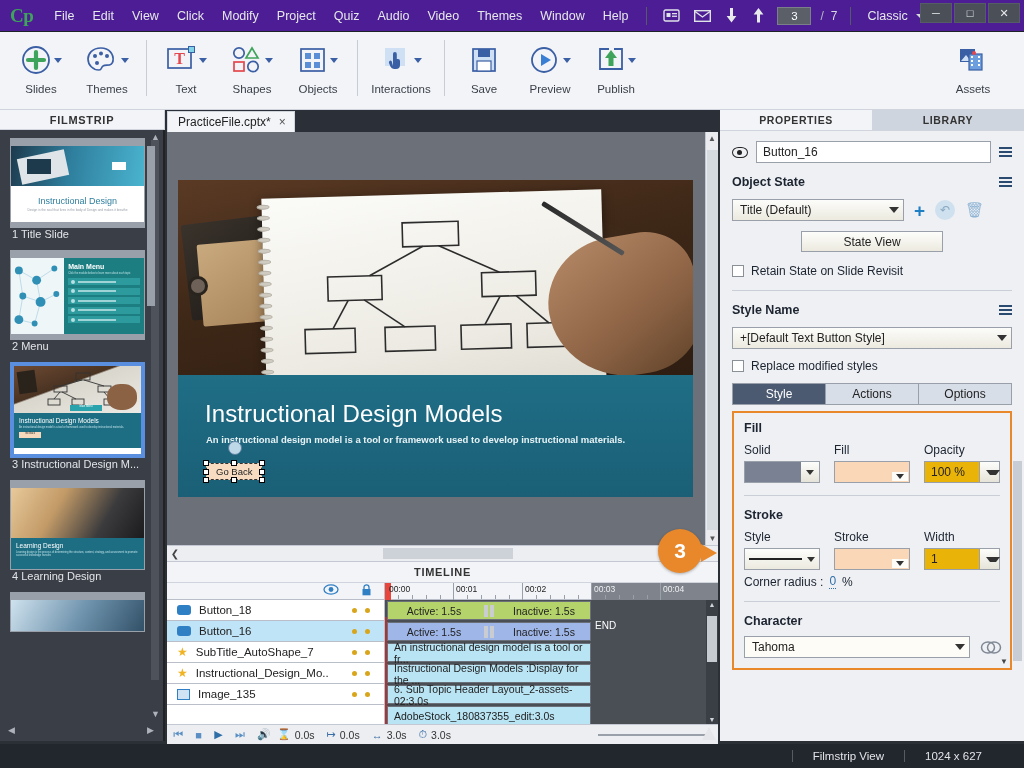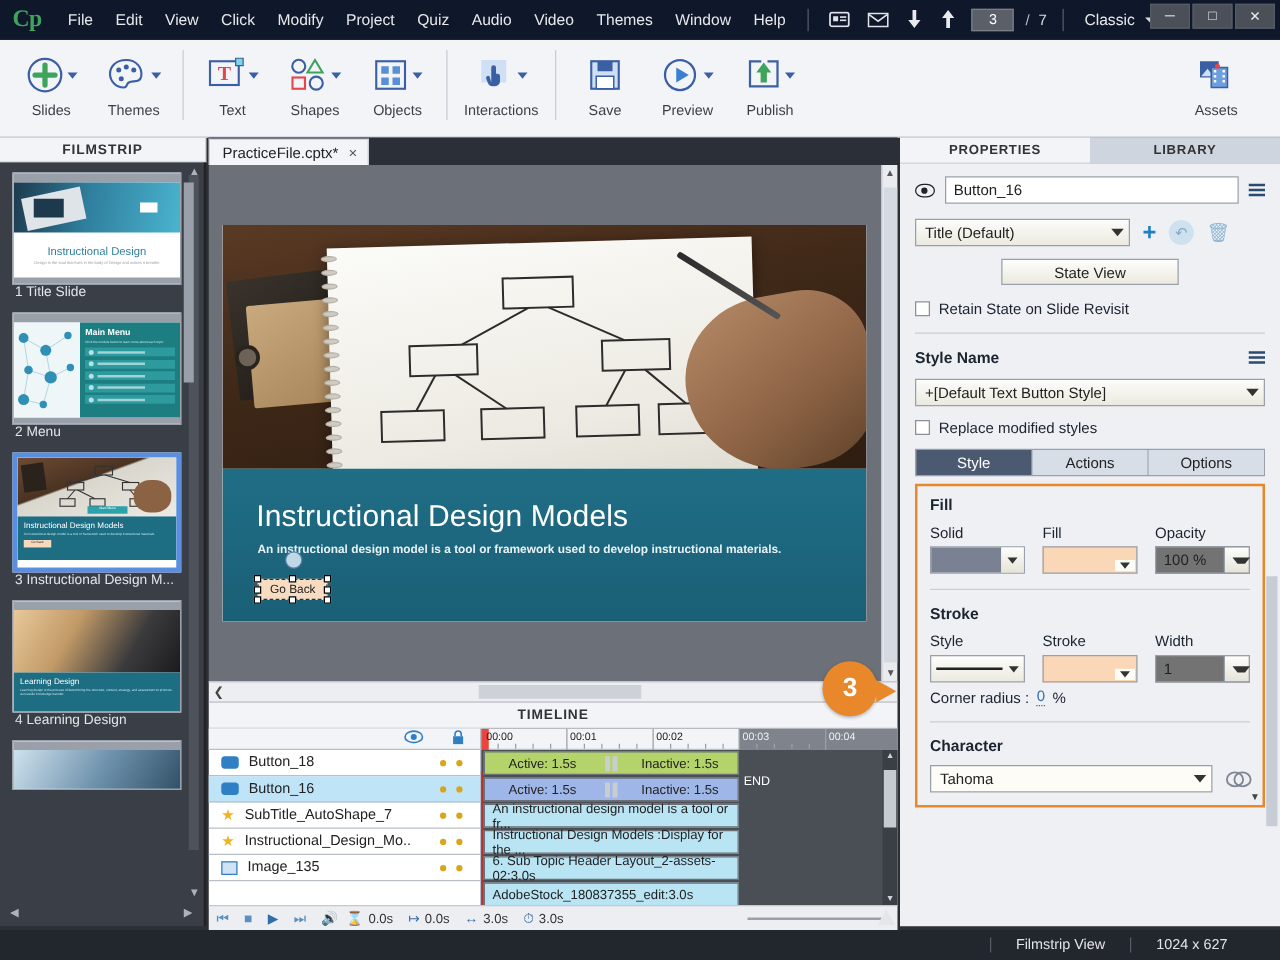--- a/index.html
+++ b/index.html
@@ -9,21 +9,21 @@
     font-size:12px;
     background:#2b2f36;
     color:#222;
     -webkit-font-smoothing:antialiased;
   }
   .app { position:relative; width:1024px; height:768px; }
 
   
   .menubar {
     position:absolute; left:0; top:0; width:1024px; height:32px;
-    background:#0f172a; display:flex; align-items:center;
+    background:#4c1d95; display:flex; align-items:center;
     border-bottom:1px solid #1d2128;
   }
   .cp-logo {
     color:#3fa45b; font-weight:bold; font-size:19px;
     font-family:"Liberation Serif", serif;
     padding:0 12px 0 10px; letter-spacing:-.5px;
   }
   .menuitem { color:#e6e8ea; padding:6px 9px; font-size:12.5px; cursor:default; white-space:nowrap; }
   .mb-sep { width:1px; height:18px; background:#555b66; margin:0 9px; }
   .mb-icon { color:#dfe2e6; padding:2px 7px; font-size:14px; line-height:1; display:flex; align-items:center; }
@@ -298,21 +298,21 @@
   .fld-lbl { font-size:12px; color:#1c2430; margin-bottom:4px; }
   .swatch { height:22px; border:1px solid #9aa0aa; display:flex; }
   .swatch .col { flex:1; }
   .swatch .dd { width:18px; background:linear-gradient(180deg,#fdfdfb,#e6e4d9);
                 display:flex; align-items:center; justify-content:center;}
   .swatch .dd .arw { width:0;height:0;border-left:4px solid transparent;border-right:4px solid transparent;border-top:5px solid #333;}
   .fillswatch { height:22px; border:1px solid #9aa0aa; background:#fad7b7; position:relative;}
   .fillswatch .corner { position:absolute; right:1px; bottom:1px; width:16px; height:9px;
                         background:#fdfcf6; display:flex; align-items:center; justify-content:center;}
   .fillswatch .corner .arw { width:0;height:0;border-left:4px solid transparent;border-right:4px solid transparent;border-top:5px solid #333;}
-  .spin { height:22px; border:1px solid #9aa0aa; background:#737373; display:flex; align-items:center;}
+  .spin { height:22px; border:1px solid #9aa0aa; background:#eab308; display:flex; align-items:center;}
   .spin span { padding-left:6px; font-size:12px;}
   .spin .dd { margin-left:auto; width:20px; height:100%; background:linear-gradient(180deg,#fdfdfb,#e6e4d9);
               border-left:1px solid #9aa0aa; display:flex; align-items:center; justify-content:center;}
   .strokestyle { height:22px; border:1px solid #9aa0aa; background:linear-gradient(180deg,#fdfdfb,#eceadf);
                  display:flex; align-items:center; padding:0 4px;}
   .strokestyle .ln { flex:1; height:2px; background:#222; margin-right:5px;}
   .corner-row { font-size:12px; color:#1c2430; display:flex; align-items:center; gap:6px; margin-top:4px;}
   .corner-val { color:#2f6fa8; border-bottom:1px dotted #2f6fa8;}
   .cc-logo { width:20px; height:14px; position:relative;}
   .rp-vscroll { position:absolute; right:2px; top:330px; width:9px; height:200px; background:#c7ccd5;}
@@ -933,20 +933,28 @@
     <div class="rp-row">
       <span class="eye"></span>
       <span class="txtinput">Button_16</span>
       <span class="hamburger-sm">
           <i></i>
           <i></i>
           <i></i>
         </span>
     </div>
 
+    <div class="sec-hdr-row">
+      <span class="sec-hdr">Object State</span>
+      <span class="hamburger-sm">
+          <i></i>
+          <i></i>
+          <i></i>
+        </span>
+    </div>
 
     <div style="display:flex; align-items:center; gap:10px; margin-bottom:10px;">
       <span class="select" style="width:172px;">
         <span>Title (Default)</span>
         <span class="arw"></span>
       </span>
       <span class="plus">+</span>
       <span class="circ-btn">↶</span>
       <span class="trash">🗑</span>
     </div>

